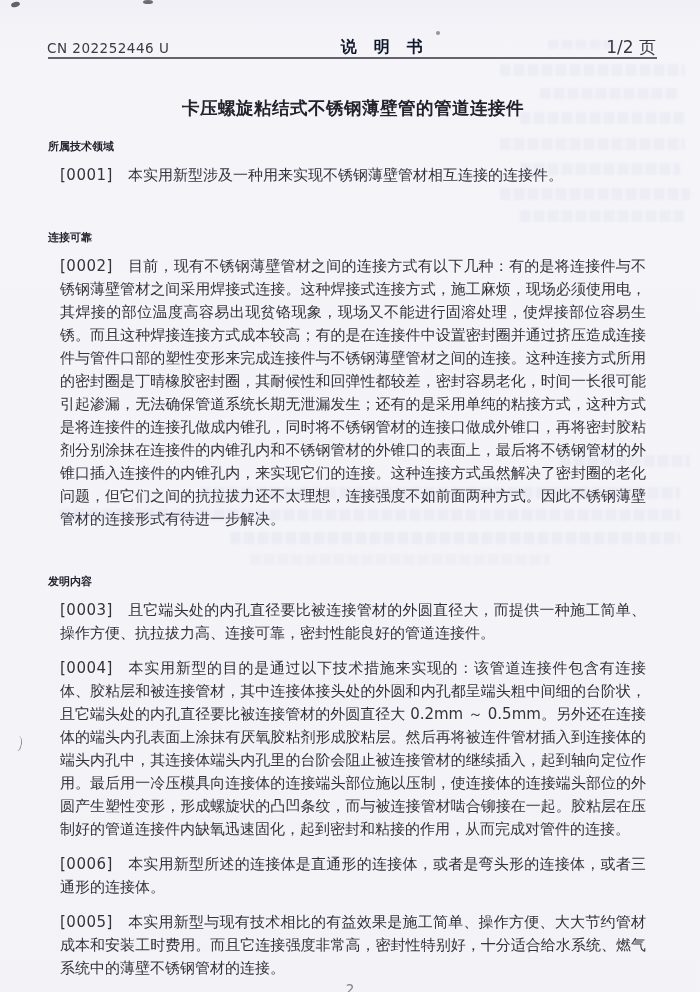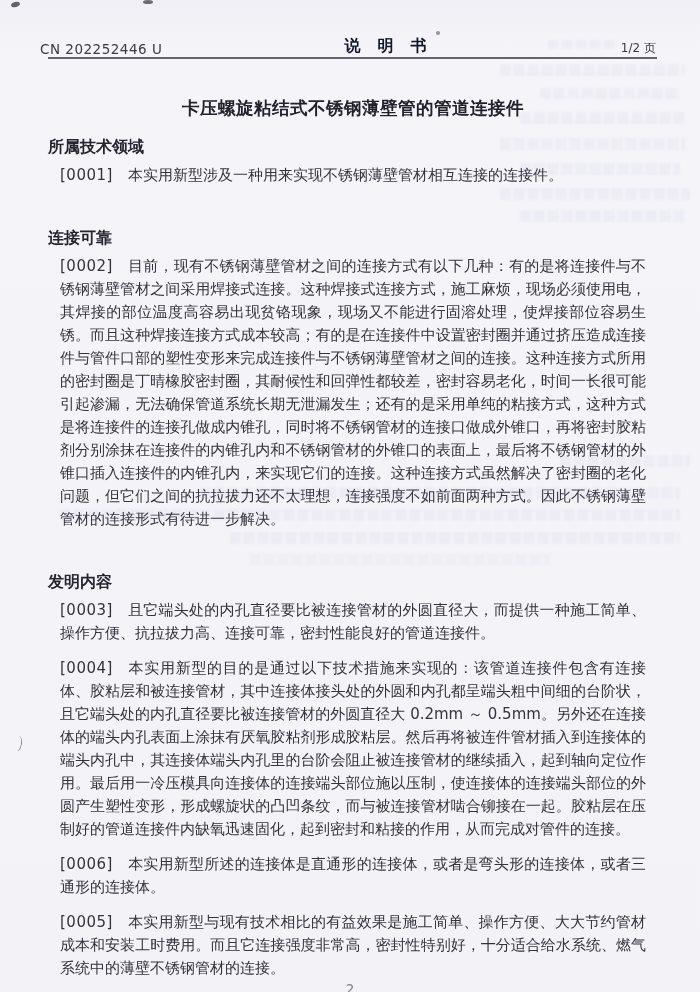--- a/index.html
+++ b/index.html
@@ -8,51 +8,51 @@
     position: relative;
     overflow: hidden;
     background: linear-gradient(180deg, #f1f0f6 0%, #f5f4f9 5%, #f4f3f8 60%, #f3f2f7 100%);
     font-family: "DejaVu Sans", sans-serif;
     color: #34333d;
   }
   .page { position: absolute; inset: 0; }
 
   
   .doc-header {
-    position: absolute; top: 36px; left: 40px; right: 44px;
-    display: flex; justify-content: space-between; align-items: flex-end;
+    position: absolute; top: 36px; left: 47px; right: 44px;
+    display: flex; justify-content: space-between; align-items: center;
     font-size: 13.5px; color: #3a3944;
   }
   .doc-type {
     font-weight: 700; font-size: 16px; color: #0f172a;
     letter-spacing: 17px; margin-right: -17px;
     transform: translateX(-6px);
   }
   .doc-number { letter-spacing: 0.5px; }
-  .page-indicator { font-size: 12px; }
+  .page-indicator { font-size: 17px; }
   .header-rule {
     position: absolute; top: 57px; left: 48px; right: 43px;
     height: 2px; background: #4b4a56; opacity: 0.85;
   }
 
   
   .content {
     position: absolute; top: 88px; left: 48px; width: 610px;
     font-size: 15px; line-height: 23px;
   }
   .doc-title {
     margin: 8px 0 0 0;
     text-align: center;
     font-size: 17.5px; line-height: 24px;
     font-weight: 700; color: #23222c;
     letter-spacing: 0.5px;
   }
   .section-heading {
     margin: 40px 0 0 0;
-    font-size: 16px; line-height: 22px;
+    font-size: 11px; line-height: 22px;
     font-weight: 700; color: #26252f;
   }
   .section-heading.first { margin-top: 16px; }
   .para {
     margin: 12px; padding: 0;
     text-align: justify;
     color: #34333d;
   }
   .para.after-heading { margin-top: 6px; }
   .pnum { margin-right: 15px; letter-spacing: 0.5px; }

